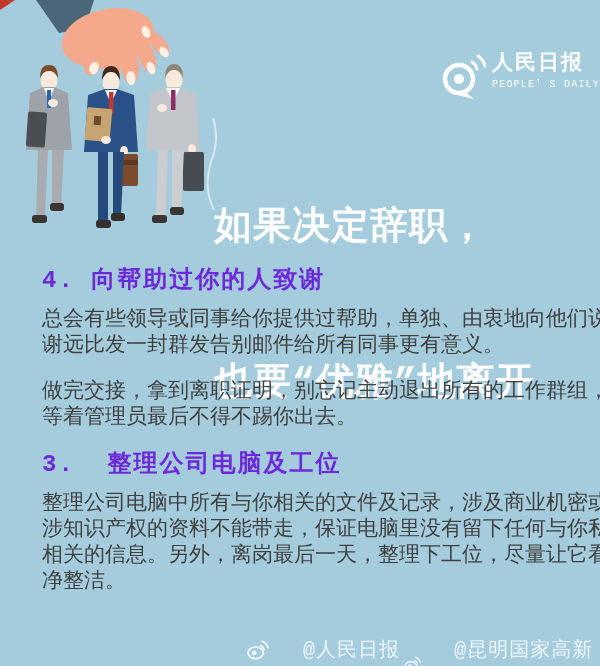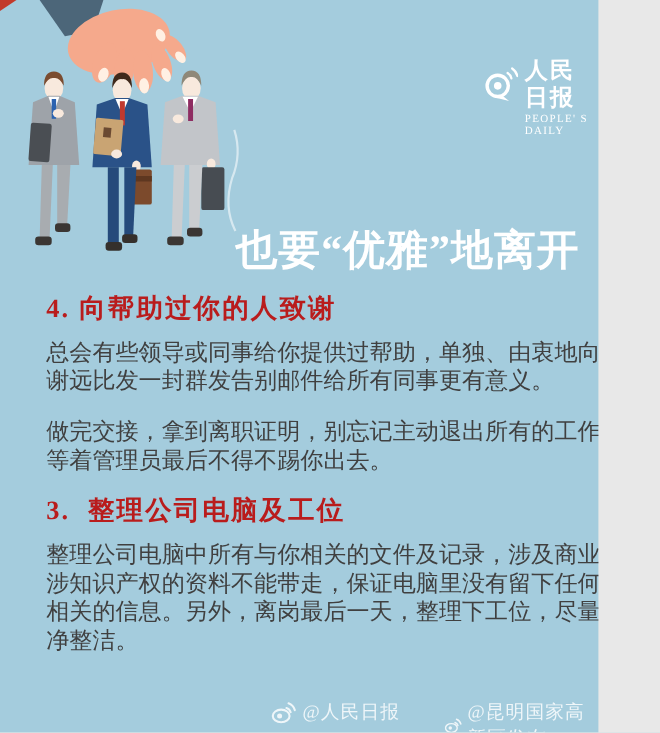--- a/index.html
+++ b/index.html
@@ -1,46 +1,46 @@
 <!DOCTYPE html>
 <html><head>
 <meta charset="utf-8">
 <style>
   html,body { margin:0; padding:0; background:#e8e8e8; }
   .poster {
-    position:relative; width:544px; height:666px; overflow:hidden;
+    position:relative; width:600px; height:666px; overflow:hidden;
     background:#A4CCDD;
-    font-family:Liberation Serif, serif;
+    font-family:Liberation Mono, monospace;
   }
   
   .illu { position:absolute; left:0; top:0; }
   
   .logo { position:absolute; left:438px; top:52px; display:flex; align-items:flex-start; color:#fff; }
   .logo .logo-icon { width:48px; height:48px; margin-right:6px; }
   .logo .logo-name { font-size:21px; font-weight:bold; letter-spacing:2px; line-height:24px; }
   .logo .logo-sub { font-size:10px; letter-spacing:1.2px; margin-top:3px; }
   
   .title {
     position:absolute; left:214px; top:98px; color:#FFFFFF;
     font-weight:900; font-size:38px; line-height:52px; letter-spacing:1px;
     white-space:pre;
   }
   
   .content { position:absolute; left:42px; top:267px; width:524px; color:#45413B; }
   .content h3 {
     margin:0 0 12px 0; font-size:24px; line-height:28px; font-weight:bold;
-    color:#b91c1c; letter-spacing:2px; white-space:pre;
+    color:#6d28d9; letter-spacing:2px; white-space:pre;
   }
   .content p.para {
     margin:0 0 20px 0; font-size:21px; line-height:26px; letter-spacing:0;
     white-space:pre; color:#404040;
   }
   .content p.para.last { margin-bottom:16px; }
   
-  .watermark { position:absolute; top:636px; display:flex; align-items:center; color:rgba(255,255,255,0.82); font-size:17px; letter-spacing:1px; }
+  .watermark { position:absolute; top:636px; display:flex; align-items:center; color:rgba(255,255,255,0.82); font-size:20px; letter-spacing:1px;gap:28px; }
   .wm-1 { left:246px; }
   .wm-2 { left:404px; }
   .watermark svg { width:24px; height:21px; margin-right:5px; }
 </style>
 </head>
 <body>
 
 <div class="poster">
 
   <svg class="illu" width="600" height="245" viewBox="0 0 600 245">
@@ -124,20 +124,21 @@
       <path d="M34,10 a11,11 0 0 1 5,7" fill="none" stroke="#FFFFFF" stroke-width="3" stroke-linecap="round"></path>
       <path d="M40,4 a17,17 0 0 1 7,10" fill="none" stroke="#FFFFFF" stroke-width="3" stroke-linecap="round"></path>
     </svg>
     <div>
       <div class="logo-name">人民日报</div>
       <div class="logo-sub">PEOPLE' S DAILY</div>
     </div>
   </div>
 
   <div class="title">
+    <div>如果决定辞职，</div>
     <div>也要“优雅”地离开</div>
   </div>
 
   <div class="content">
     <h3>4. 向帮助过你的人致谢</h3>
     <p class="para">总会有些领导或同事给你提供过帮助，单独、由衷地向他们说声谢
 谢远比发一封群发告别邮件给所有同事更有意义。</p>
 
     <p class="para">做完交接，拿到离职证明，别忘记主动退出所有的工作群组，不要
 等着管理员最后不得不踢你出去。</p>

